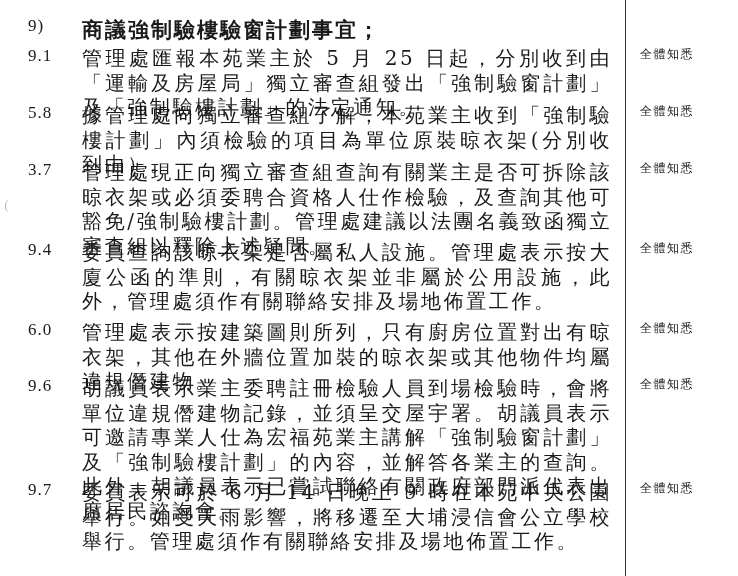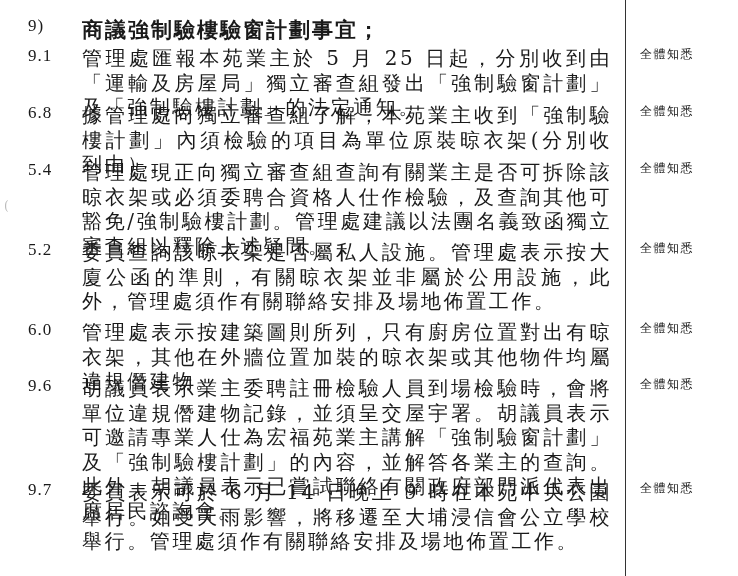--- a/index.html
+++ b/index.html
@@ -86,33 +86,33 @@
   <span class="head-title">商議強制驗樓驗窗計劃事宜；</span>
 </div>
 
 <div class="item" style="top:46px;">
   <span class="num">9.1</span>
   <div class="body">管理處匯報本苑業主於 5 月 25 日起，分別收到由「運輸及房屋局」獨立審查組發出「強制驗窗計劃」及「強制驗樓計劃」的法定通知。</div>
   <span class="status">全體知悉</span>
 </div>
 
 <div class="item" style="top:103px;">
-  <span class="num">6.8</span>
+  <span class="num">5.8</span>
   <div class="body">據管理處向獨立審查組了解，本苑業主收到「強制驗樓計劃」內須檢驗的項目為單位原裝晾衣架(分別收到由）。</div>
   <span class="status">全體知悉</span>
 </div>
 
 <div class="item" style="top:160px;">
-  <span class="num">5.4</span>
+  <span class="num">3.7</span>
   <div class="body">管理處現正向獨立審查組查詢有關業主是否可拆除該晾衣架或必須委聘合資格人仕作檢驗，及查詢其他可豁免/強制驗樓計劃。管理處建議以法團名義致函獨立審查組以釋除上述疑問。</div>
   <span class="status">全體知悉</span>
 </div>
 
 <div class="item" style="top:240px;">
-  <span class="num">5.2</span>
+  <span class="num">9.4</span>
   <div class="body">委員查詢該晾衣架是否屬私人設施。管理處表示按大廈公函的準則，有關晾衣架並非屬於公用設施，此外，管理處須作有關聯絡安排及場地佈置工作。</div>
   <span class="status">全體知悉</span>
 </div>
 
 <div class="item" style="top:320px;">
   <span class="num">6.0</span>
   <div class="body">管理處表示按建築圖則所列，只有廚房位置對出有晾衣架，其他在外牆位置加裝的晾衣架或其他物件均屬違規僭建物。</div>
   <span class="status">全體知悉</span>
 </div>
 

